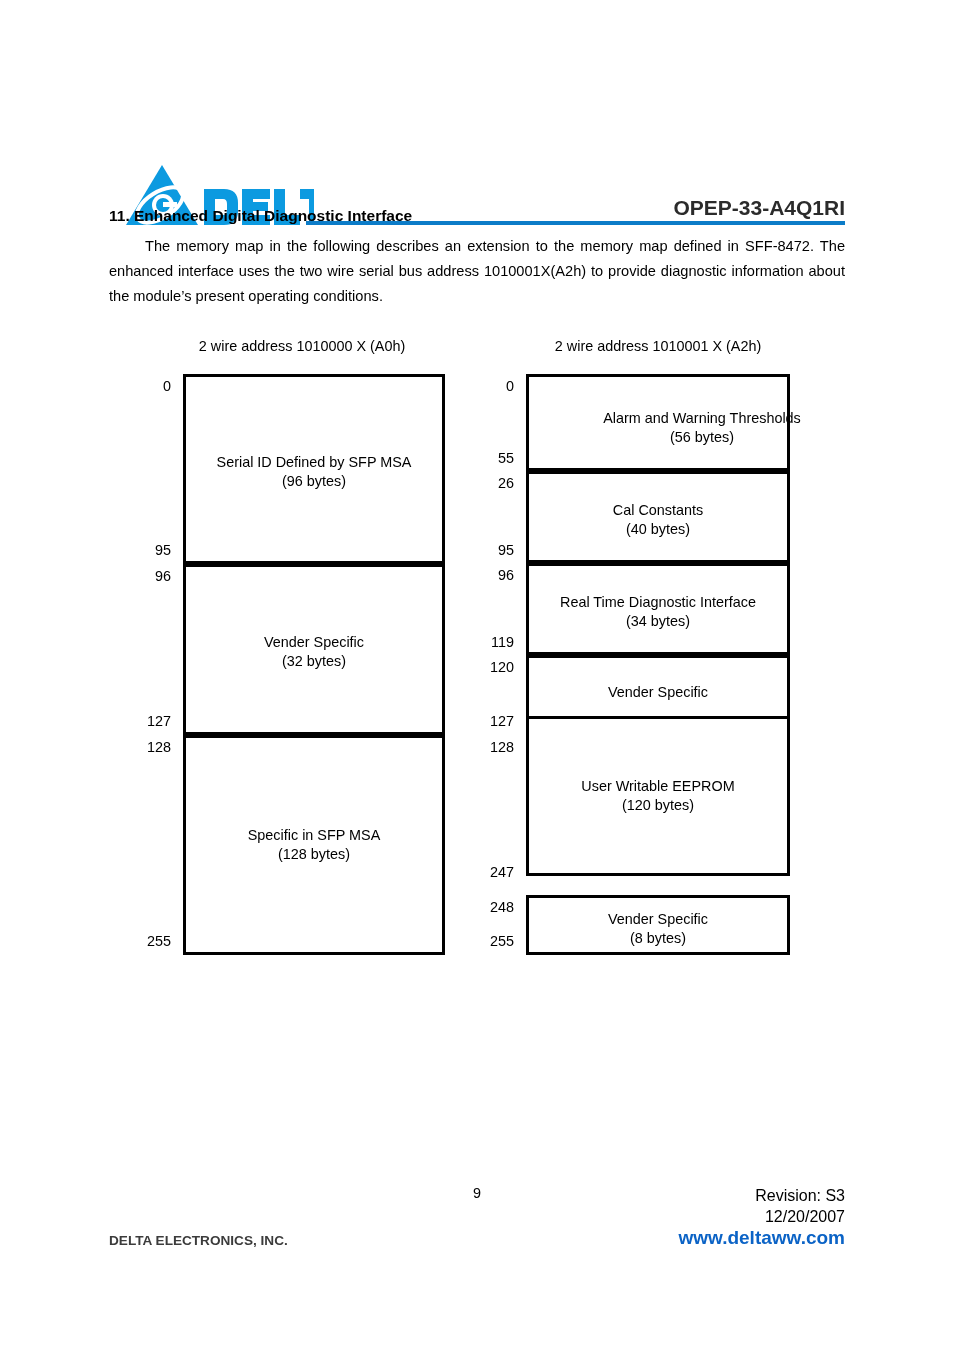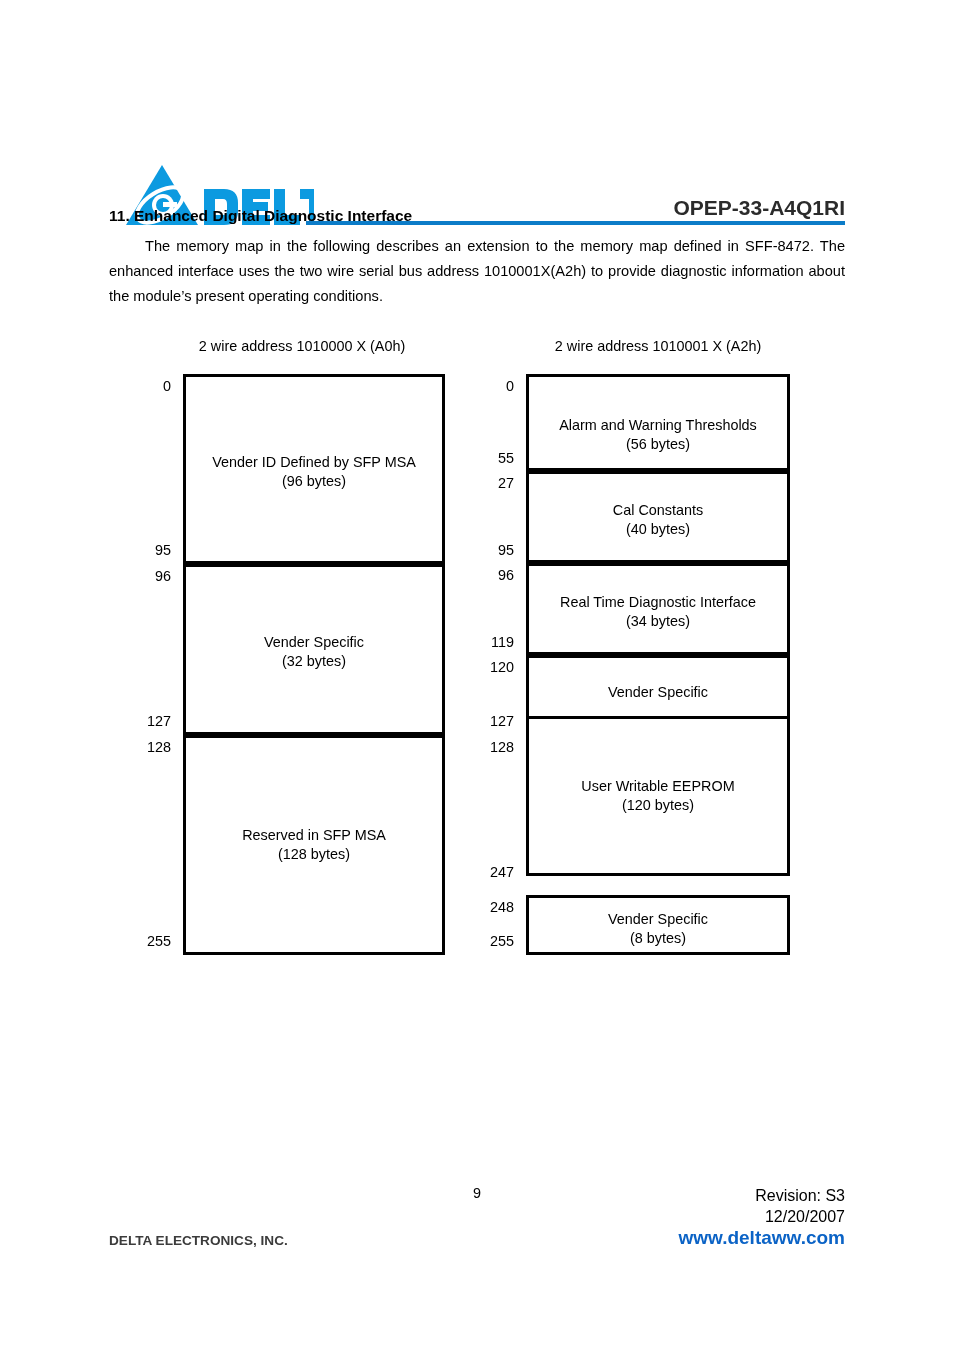--- a/index.html
+++ b/index.html
@@ -201,66 +201,66 @@
 <div class="intro-para">The memory map in the following describes an extension to the memory map defined in SFF-8472. The enhanced interface uses the two wire serial bus address 1010001X(A2h) to provide diagnostic information about the module’s present operating conditions.</div>
 
 <div class="diagram">
 
   <div class="col-caption" style="left:171px; top:0px; width:262px;">2 wire address 1010000 X (A0h)</div>
 
   <div class="map-col">
 
     <div class="map-box" style="left:183px; top:36px; width:262px; height:190px;">
       <div class="map-box-label" style="top:76px;">
-        <span>Vender ID Defined by SFP MSA</span><br>
+        <span>Serial ID Defined by SFP MSA</span><br>
         <span>(96 bytes)</span>
       </div>
     </div>
     <div class="addr" style="left:123px; top:40px; width:48px;">0</div>
     <div class="addr" style="left:123px; top:204px; width:48px;">95</div>
 
     <div class="map-box" style="left:183px; top:226px; width:262px; height:171px;">
       <div class="map-box-label" style="top:66px;">
         <span>Vender Specific</span><br>
         <span>(32 bytes)</span>
       </div>
     </div>
     <div class="addr" style="left:123px; top:230px; width:48px;">96</div>
     <div class="addr" style="left:123px; top:375px; width:48px;">127</div>
 
     <div class="map-box" style="left:183px; top:397px; width:262px; height:220px;">
       <div class="map-box-label" style="top:88px;">
-        <span>Reserved in SFP MSA</span><br>
+        <span>Specific in SFP MSA</span><br>
         <span>(128 bytes)</span>
       </div>
     </div>
     <div class="addr" style="left:123px; top:401px; width:48px;">128</div>
     <div class="addr" style="left:123px; top:595px; width:48px;">255</div>
   </div>
 
   <div class="col-caption" style="left:526px; top:0px; width:264px;">2 wire address 1010001 X (A2h)</div>
 
   <div class="map-col">
 
     <div class="map-box" style="left:526px; top:36px; width:264px; height:97px;">
-      <div class="map-box-label" style="top:39px;">
+      <div class="map-box-label" style="top:32px;padding-left:44px;">
         <span>Alarm and Warning Thresholds</span><br>
         <span>(56 bytes)</span>
       </div>
     </div>
     <div class="addr" style="left:466px; top:40px; width:48px;">0</div>
     <div class="addr" style="left:466px; top:112px; width:48px;">55</div>
 
     <div class="map-box" style="left:526px; top:133px; width:264px; height:92px;">
       <div class="map-box-label" style="top:27px;">
         <span>Cal Constants</span><br>
         <span>(40 bytes)</span>
       </div>
     </div>
-    <div class="addr" style="left:466px; top:137px; width:48px;">27</div>
+    <div class="addr" style="left:466px; top:137px; width:48px;">26</div>
     <div class="addr" style="left:466px; top:204px; width:48px;">95</div>
 
     <div class="map-box" style="left:526px; top:225px; width:264px; height:92px;">
       <div class="map-box-label" style="top:27px;">
         <span>Real Time Diagnostic Interface</span><br>
         <span>(34 bytes)</span>
       </div>
     </div>
     <div class="addr" style="left:466px; top:229px; width:48px;">96</div>
     <div class="addr" style="left:466px; top:296px; width:48px;">119</div>

